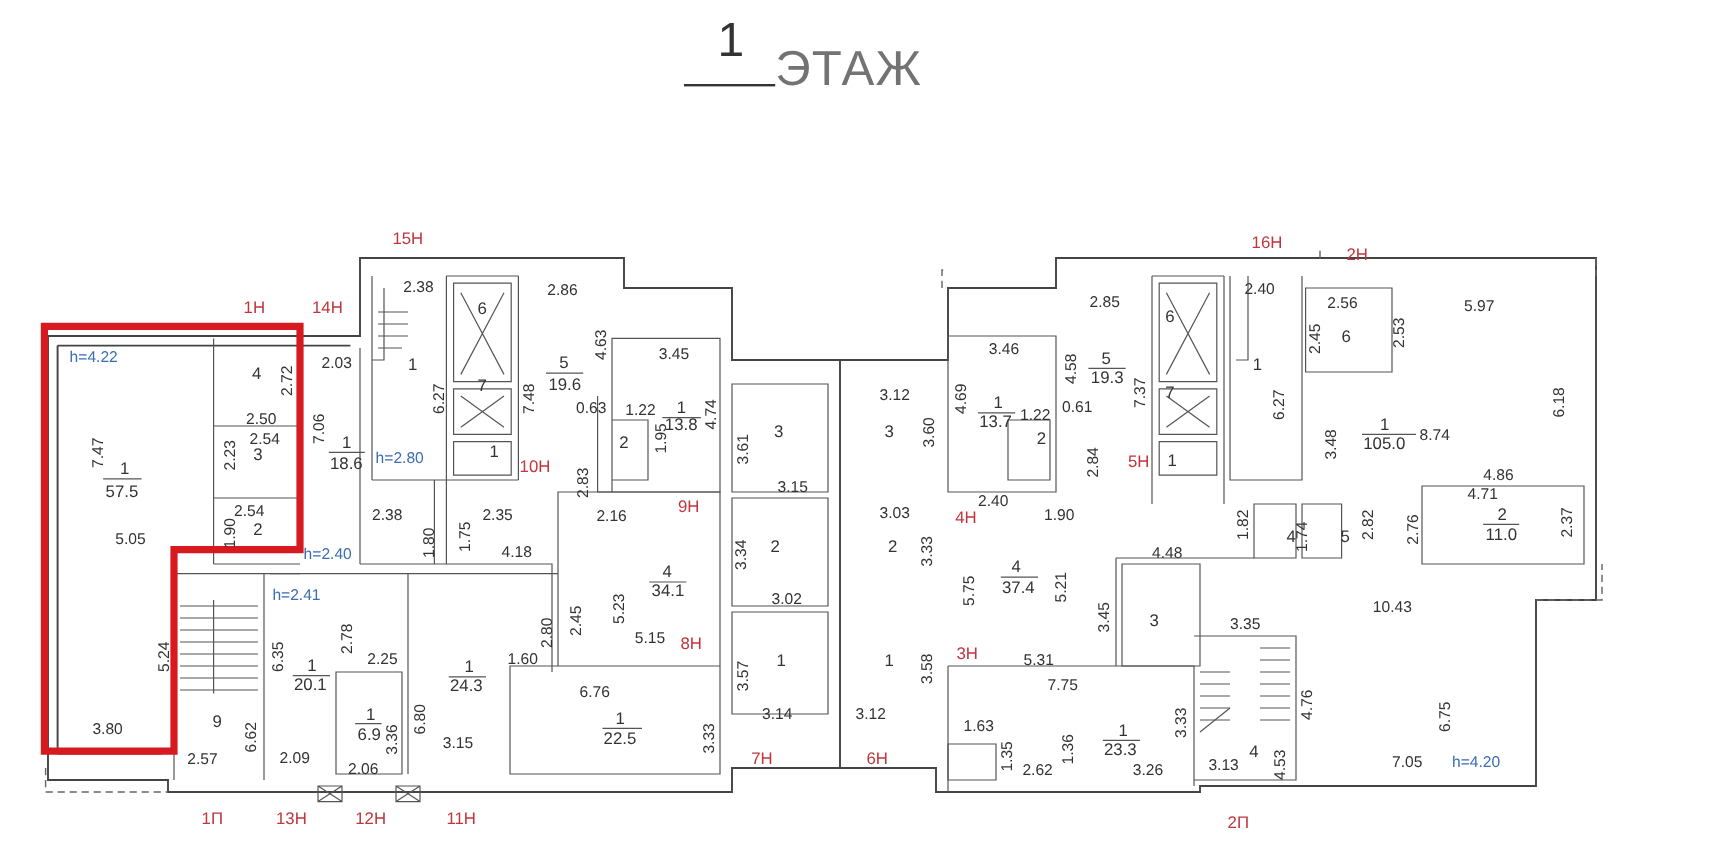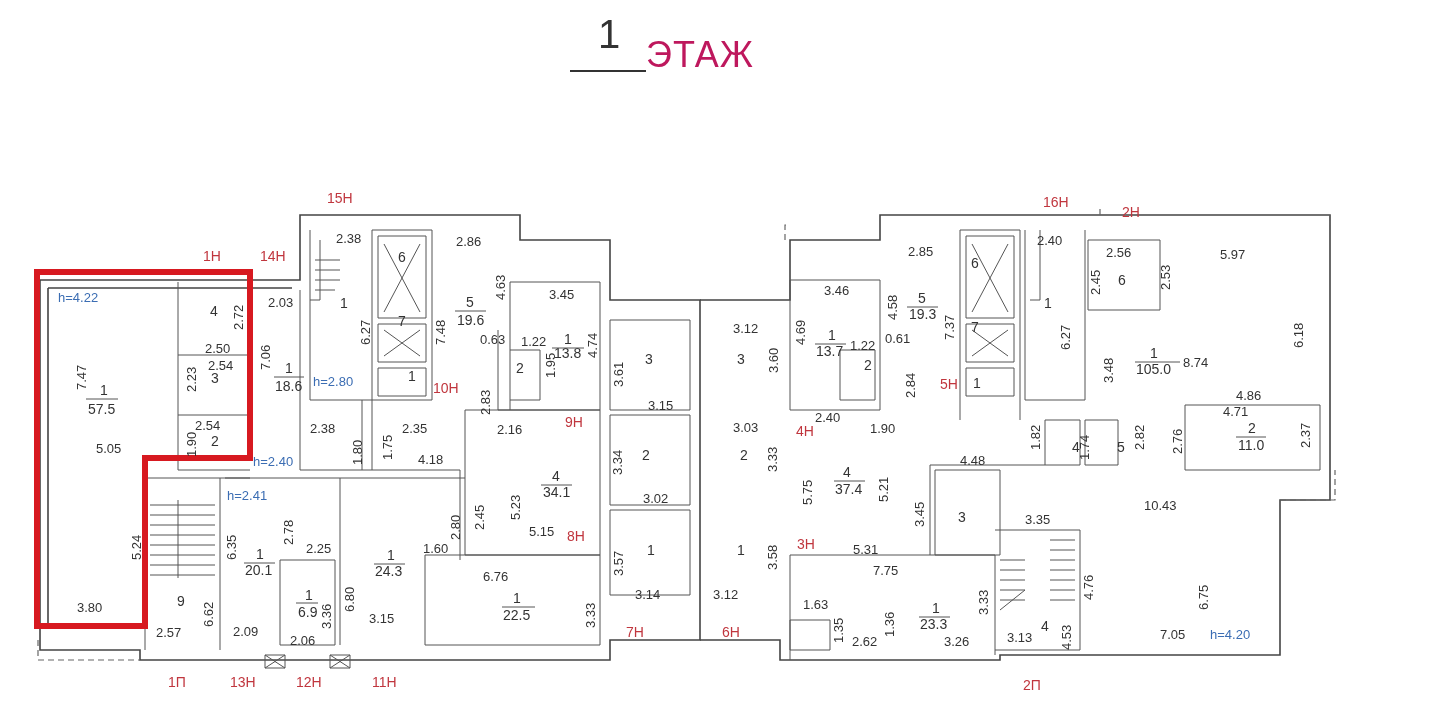--- a/index.html
+++ b/index.html
@@ -1,20 +1,20 @@
 <!DOCTYPE html>
 <html><head>
 <meta charset="utf-8">
 <style>
   html,body{margin:0;padding:0;background:#ffffff;}
   body{width:1440px;height:711px;position:relative;overflow:hidden;font-family:"Liberation Sans",sans-serif;}
   #title{position:absolute;left:568px;top:12px;width:200px;height:60px;}
   #title .num{position:absolute;left:30px;top:0;font-size:40px;color:#333;}
   #title .line{position:absolute;left:2px;top:58px;width:76px;height:2px;background:#333;}
-  #title .word{position:absolute;left:78px;top:22px;font-size:36px;color:#be185d;letter-spacing:1px;}
+  #title .word{position:absolute;left:78px;top:22px;font-size:41px;color:#737373;letter-spacing:1px;}
   svg{position:absolute;left:0;top:0;}
   .wall{fill:none;stroke:#444;stroke-width:1.6;}
   .thin{fill:none;stroke:#555;stroke-width:1;}
   .dash{fill:none;stroke:#666;stroke-width:1.2;stroke-dasharray:6 4;}
   .lbl{font-family:"Liberation Sans",sans-serif;font-size:13px;fill:#333;}
   .rm{font-family:"Liberation Sans",sans-serif;font-size:14px;fill:#333;}
   .red{font-family:"Liberation Sans",sans-serif;font-size:14px;fill:#c0363e;}
   .blue{font-family:"Liberation Sans",sans-serif;font-size:13px;fill:#3b6db3;}
   .hl{fill:none;stroke:#d71920;stroke-width:6;stroke-linejoin:miter;}
 </style>

